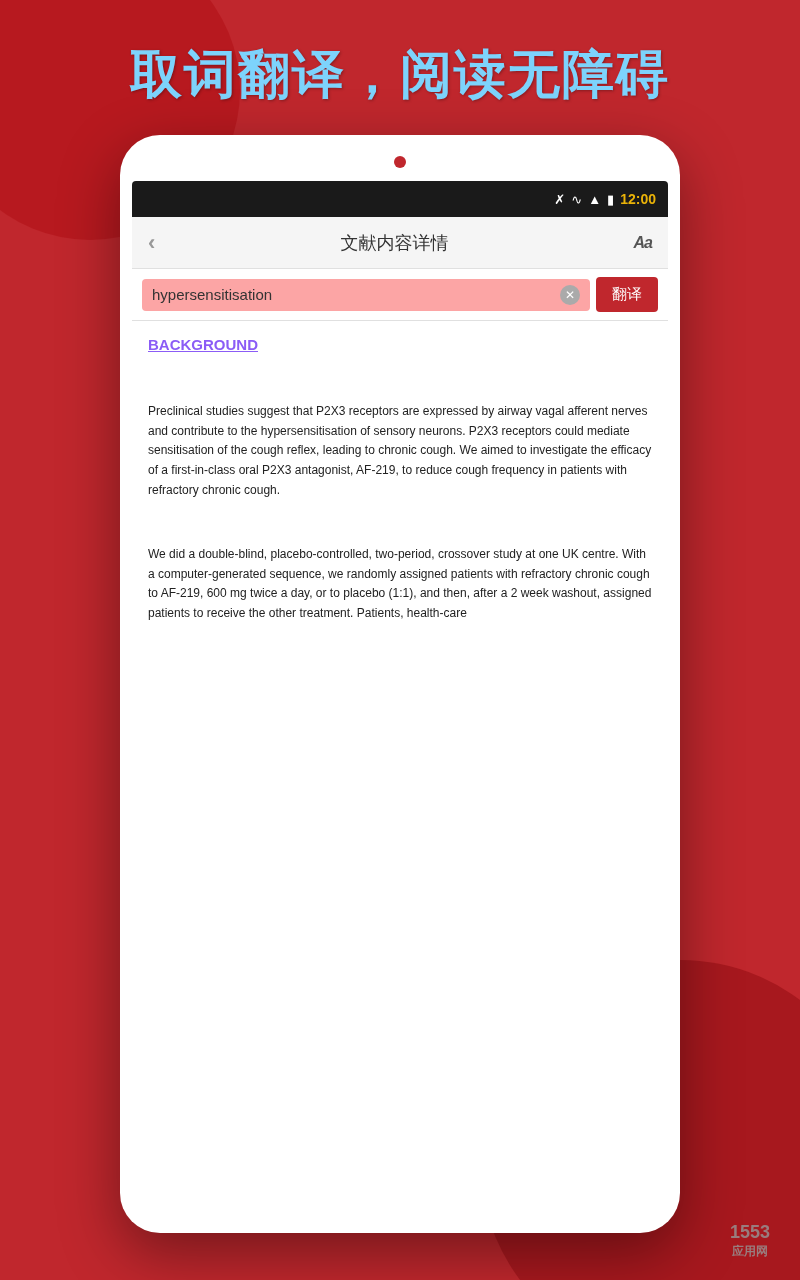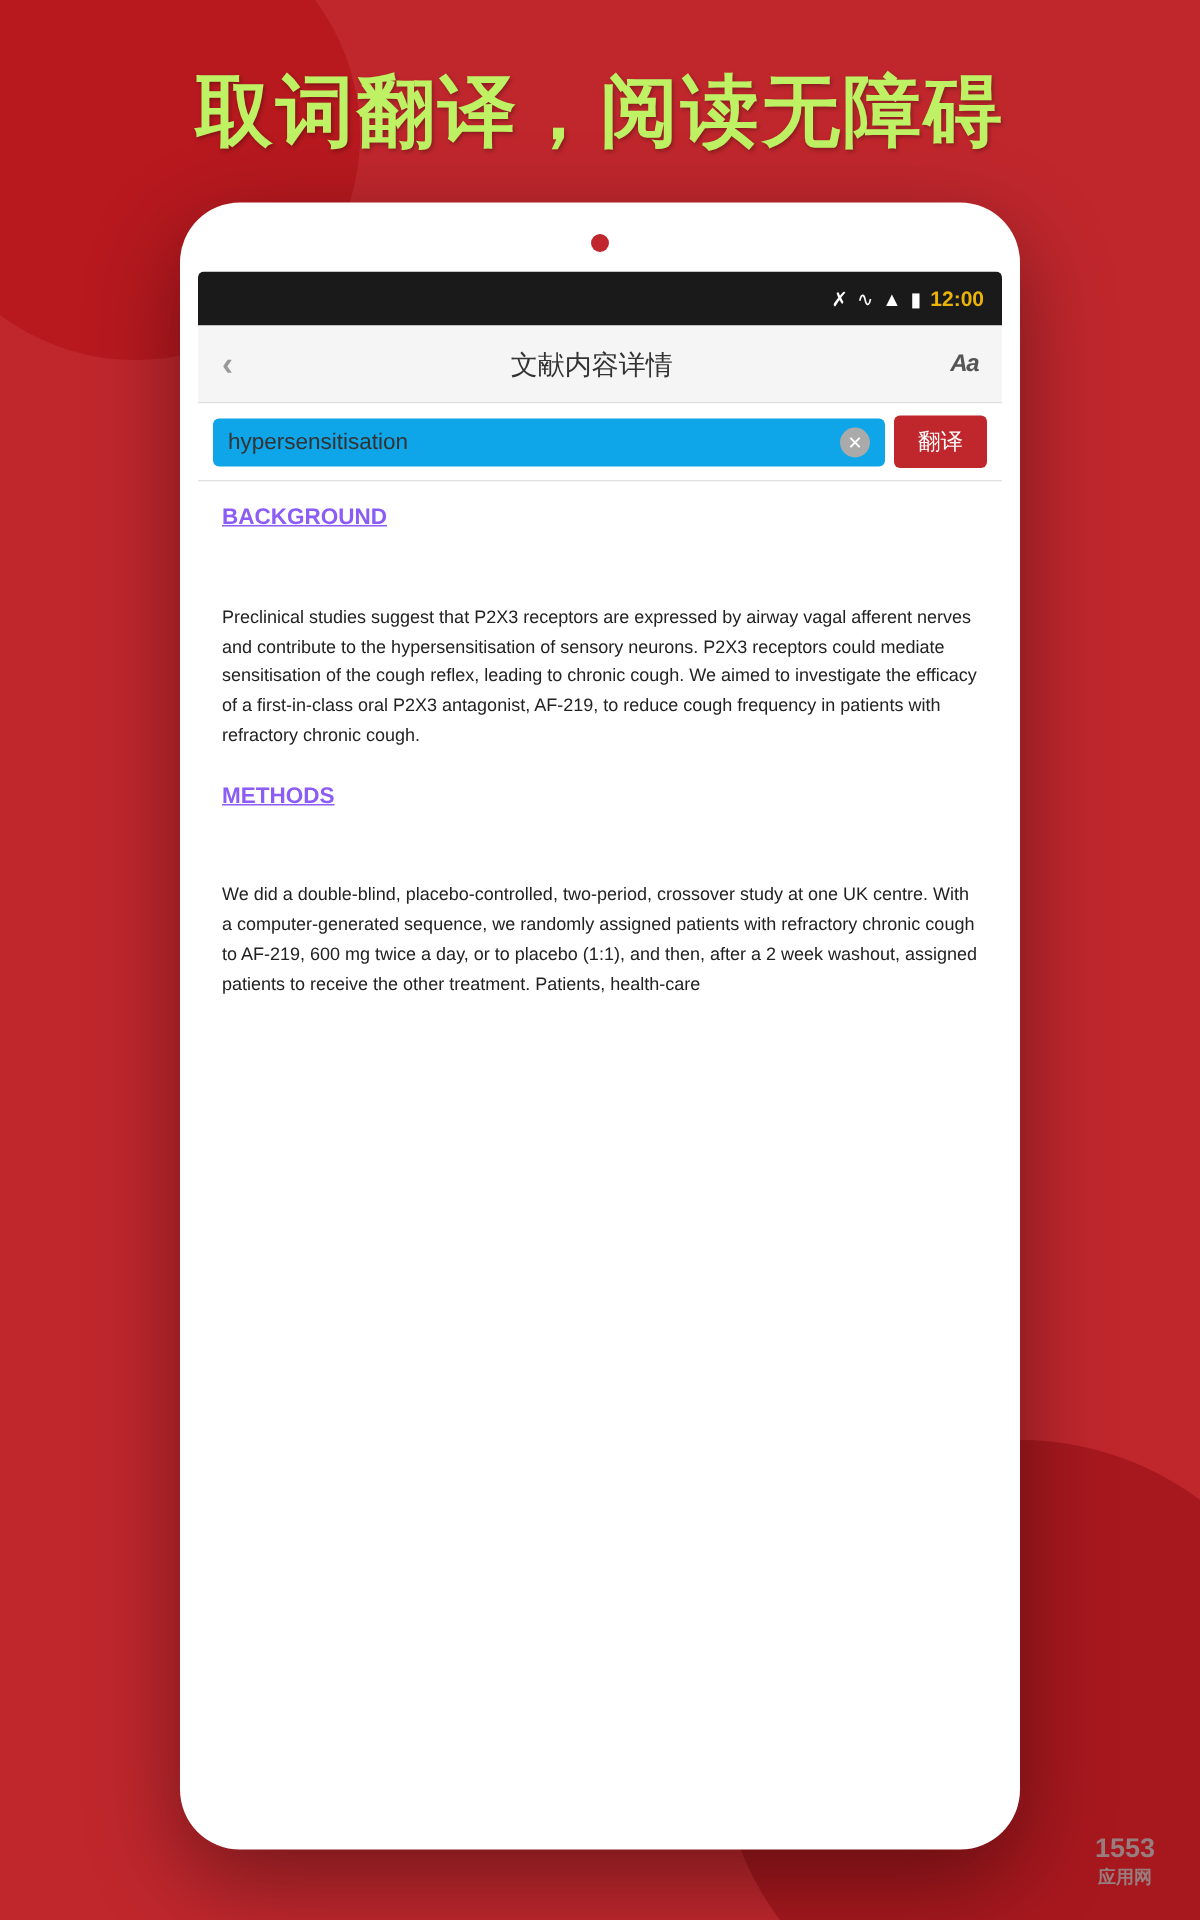--- a/index.html
+++ b/index.html
@@ -34,21 +34,21 @@
       border-radius: 50%;
     }
 
     
     .header-text {
       position: absolute;
       top: 40px;
       left: 0;
       right: 0;
       text-align: center;
-      color: #bef264;
+      color: #7dd3fc;
       font-size: 52px;
       font-weight: bold;
       letter-spacing: 2px;
       z-index: 10;
       text-shadow: 1px 1px 3px rgba(0,0,0,0.3);
     }
 
     
     .phone-wrapper {
       position: absolute;
@@ -149,21 +149,21 @@
       padding: 8px 10px;
       background: white;
       border-bottom: 1px solid #e0e0e0;
       gap: 6px;
     }
 
     .search-input-wrapper {
       flex: 1;
       display: flex;
       align-items: center;
-      background: #0ea5e9;
+      background: #fca5a5;
       border-radius: 4px;
       padding: 6px 10px;
       gap: 6px;
     }
 
     .search-text {
       flex: 1;
       font-size: 15px;
       color: #333;
     }
@@ -269,21 +269,20 @@
           <span class="search-text">hypersensitisation</span>
           <div class="clear-icon">✕</div>
         </div>
         <button class="translate-btn">翻译</button>
       </div>
 
       <div class="content-area">
         <div class="section-title">BACKGROUND</div>
         <div class="section-body">Preclinical studies suggest that P2X3 receptors are expressed by airway vagal afferent nerves and contribute to the hypersensitisation of sensory neurons. P2X3 receptors could mediate sensitisation of the cough reflex, leading to chronic cough. We aimed to investigate the efficacy of a first-in-class oral P2X3 antagonist, AF-219, to reduce cough frequency in patients with refractory chronic cough.</div>
 
-        <div class="section-title">METHODS</div>
         <div class="section-body">We did a double-blind, placebo-controlled, two-period, crossover study at one UK centre. With a computer-generated sequence, we randomly assigned patients with refractory chronic cough to AF-219, 600 mg twice a day, or to placebo (1:1), and then, after a 2 week washout, assigned patients to receive the other treatment. Patients, health-care</div>
       </div>
 
     </div>
   </div>
 </div>
 
 <div class="watermark">
   <span>1553</span>
   <span class="watermark-sub">应用网</span>

